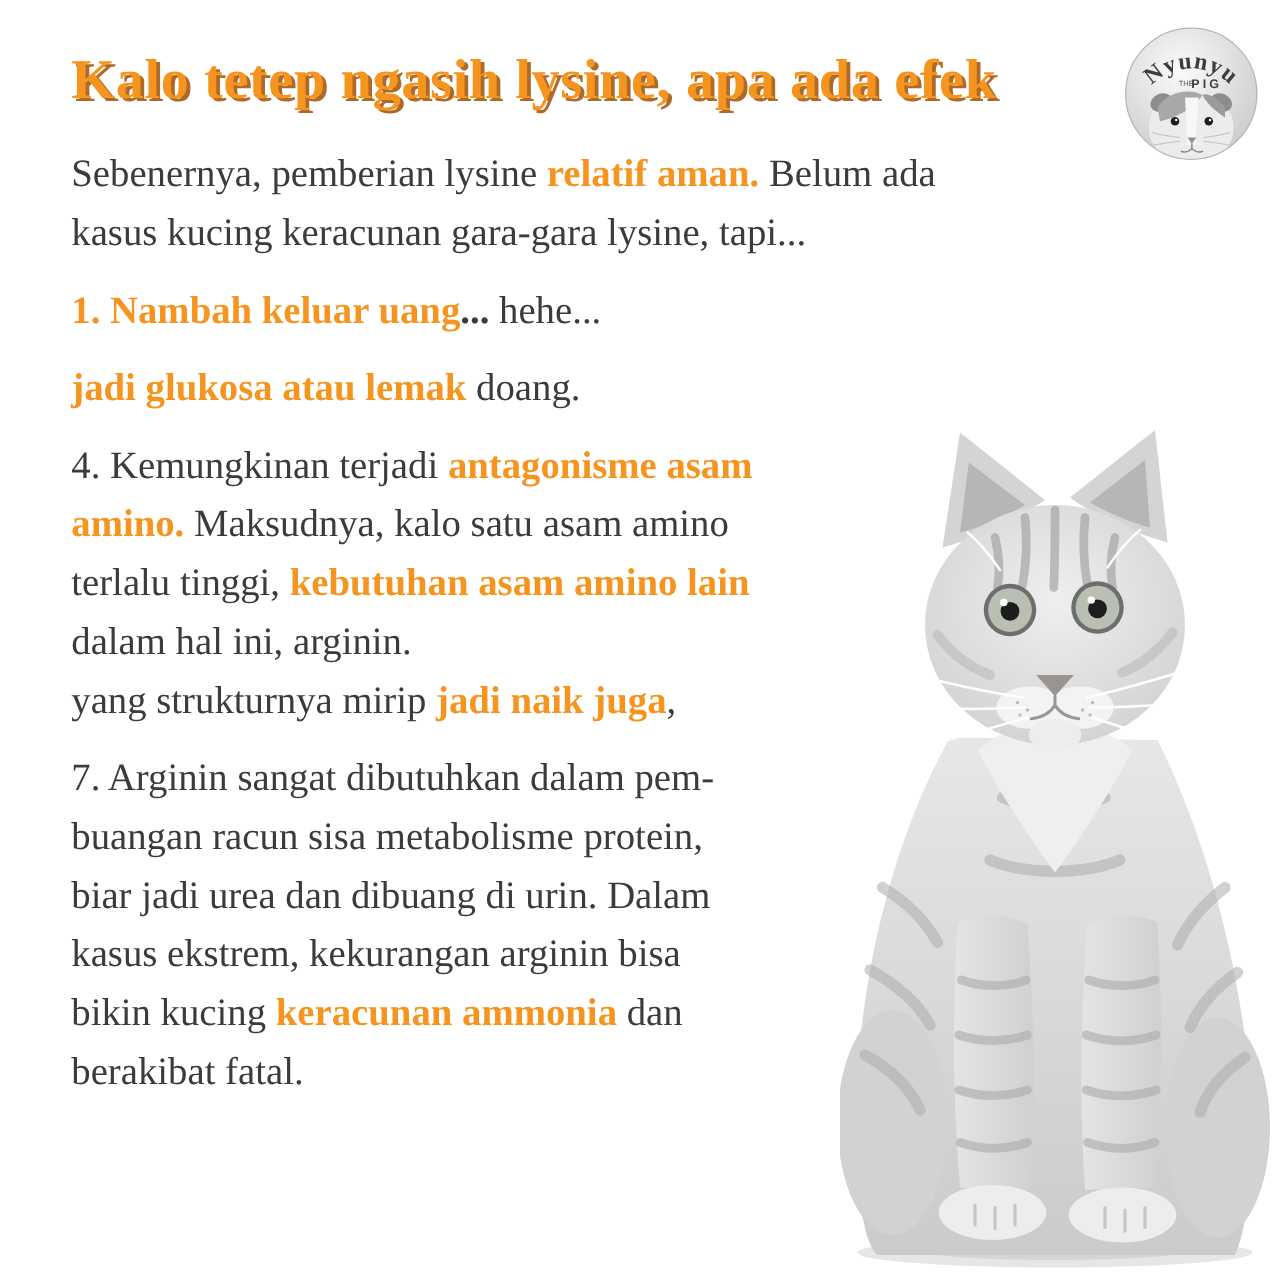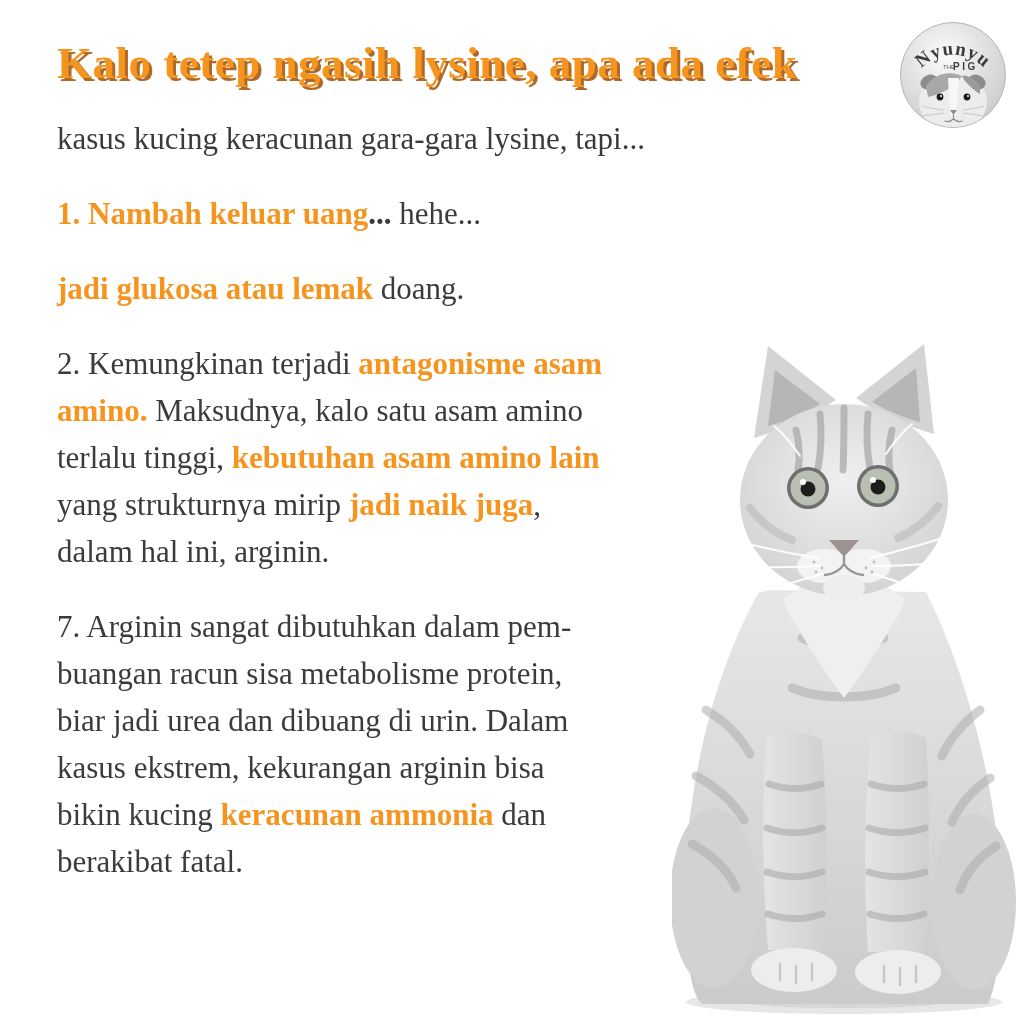--- a/index.html
+++ b/index.html
@@ -14,53 +14,54 @@
     position:relative;width:1024px;height:1024px;background:var(--bg,#fff);
     font-family:"Liberation Serif",serif;overflow:hidden;margin:0 auto;
   }
   .content{position:absolute;left:57px;top:34px;width:930px;}
   .title{
     margin:0;font-size:45px;font-weight:bold;line-height:1.33;
     color:var(--accent,#f5941e);
     text-shadow:3px 3px 0 var(--accent-shadow,#b06a28);
     letter-spacing:.5px;
   }
-  .para{margin-top:28px;font-size:31px;line-height:47px;color:var(--ink,#3b3b3d);}
+  .para{margin-top:15px;font-size:31px;line-height:47px;color:var(--ink,#3b3b3d);}
   .para.first{margin-top:21px;}
   .para .line{white-space:nowrap;}
   .hl{color:var(--accent,#f5941e);font-weight:bold;}
   .b{font-weight:bold;}
   .logo{position:absolute;top:20px;right:16px;width:110px;height:110px;}
   .cat{position:absolute;right:8px;bottom:6px;width:344px;height:680px;}
   svg{display:block;width:100%;height:100%;}
 </style>
 </head>
 <body>
 
 <div class="page">
 
   <div class="content">
     <h1 class="title">
       <div>Kalo tetep ngasih lysine, apa ada efek</div>
     </h1>
     <div class="para first">
+        <div class="line"><span>Sebenernya, pemberian lysine </span><span class="hl">relatif aman.</span><span> Belum ada</span></div>
         <div class="line"><span>kasus kucing keracunan gara-gara lysine, tapi...</span></div>
       </div>
     <div class="para">
         <div class="line"><span class="hl">1. Nambah keluar uang</span><span class="b">...</span><span> hehe...</span></div>
       </div>
     <div class="para">
         <div class="line"><span class="hl">jadi glukosa atau lemak</span><span> doang.</span></div>
       </div>
     <div class="para">
-        <div class="line"><span>2. Kemungkinan terjadi </span><span class="hl">antagonisme asam</span></div>
+        <div class="line"><span>4. Kemungkinan terjadi </span><span class="hl">antagonisme asam</span></div>
         <div class="line"><span class="hl">amino.</span><span> Maksudnya, kalo satu asam amino</span></div>
         <div class="line"><span>terlalu tinggi, </span><span class="hl">kebutuhan asam amino lain</span></div>
+        <div class="line"><span>dalam hal ini, arginin.</span></div>
         <div class="line"><span>yang strukturnya mirip </span><span class="hl">jadi naik juga</span><span>,</span></div>
-        <div class="line"><span>dalam hal ini, arginin.</span></div>
       </div>
     <div class="para">
         <div class="line"><span>7. Arginin sangat dibutuhkan dalam pem-</span></div>
         <div class="line"><span>buangan racun sisa metabolisme protein,</span></div>
         <div class="line"><span>biar jadi urea dan dibuang di urin. Dalam</span></div>
         <div class="line"><span>kasus ekstrem, kekurangan arginin bisa</span></div>
         <div class="line"><span>bikin kucing </span><span class="hl">keracunan ammonia</span><span> dan</span></div>
         <div class="line"><span>berakibat fatal.</span></div>
       </div>
   </div>

